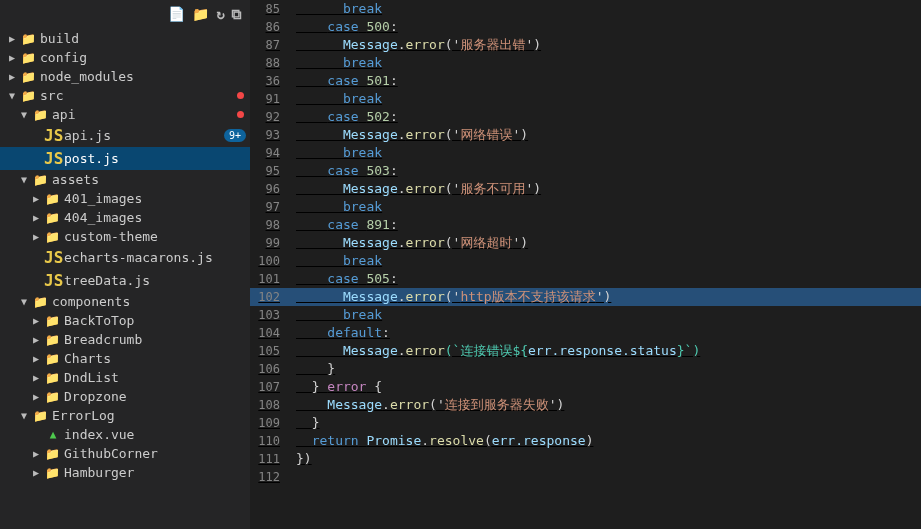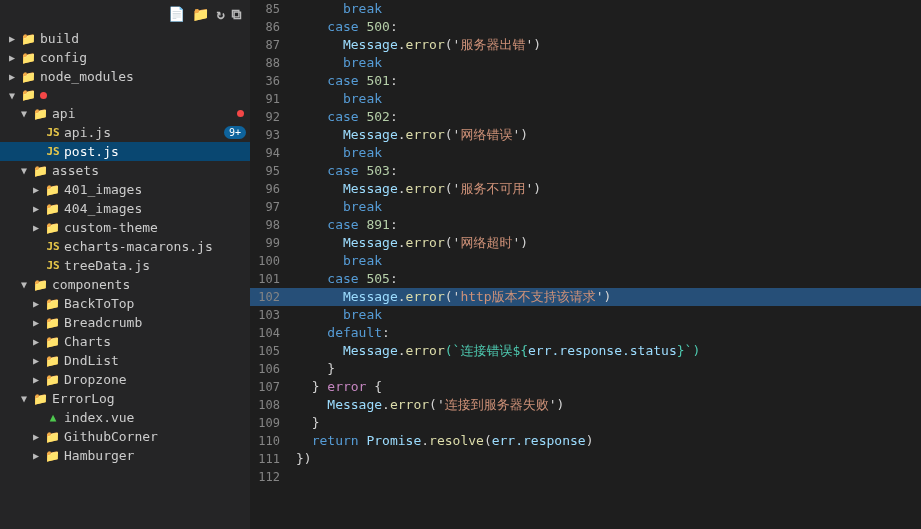--- a/index.html
+++ b/index.html
@@ -89,40 +89,41 @@
     }
     .dot-red {
       width: 7px;
       height: 7px;
       background: #f44747;
       border-radius: 50%;
       display: inline-block;
       margin-right: 6px;
       flex-shrink: 0;
     }
-    .js-icon { color: #e8c84a; font-size: 11px; font-weight: bold; }
+    .js-icon { color: #e8c84a; font-size: 16px; font-weight: bold; }
     .vue-icon { color: #4ec94e; font-size: 11px; font-weight: bold; }
 
     
     #code-area {
       flex: 1;
       background: #1e1e1e;
       overflow-y: auto;
       overflow-x: auto;
       display: flex;
       flex-direction: column;
     }
     #code-area::-webkit-scrollbar { width: 8px; height: 8px; }
     #code-area::-webkit-scrollbar-thumb { background: #555; }
     .code-row {
       display: flex;
       align-items: center;
       min-height: 18px;
       font-size: 13px;
       line-height: 18px;
+      text-decoration: underline;
     }
     .code-row.highlighted { background: #264f78; }
 
     .line-num {
       width: 42px;
       min-width: 42px;
       text-align: right;
       padding-right: 12px;
       color: #858585;
       font-size: 12px;
@@ -176,20 +177,21 @@
       <div class="tree-item">
         <span class="tree-indent" style="width:4px;display:inline-block;"></span>
         <span class="tree-arrow">▶</span>
         <span class="tree-icon" style="color:#e8c84a;">📁</span>
         <span class="tree-label">node_modules</span>
       </div>
       <div class="tree-item">
         <span class="tree-indent" style="width:4px;display:inline-block;"></span>
         <span class="tree-arrow">▼</span>
         <span class="tree-icon" style="color:#e8c84a;">📁</span>
+        <span class="tree-label">src</span>
         <span class="dot-red"></span>
       </div>
       <div class="tree-item">
         <span class="tree-indent" style="width:16px;display:inline-block;"></span>
         <span class="tree-arrow">▼</span>
         <span class="tree-icon" style="color:#e8c84a;">📁</span>
         <span class="tree-label">api</span>
         <span class="dot-red"></span>
       </div>
       <div class="tree-item">

